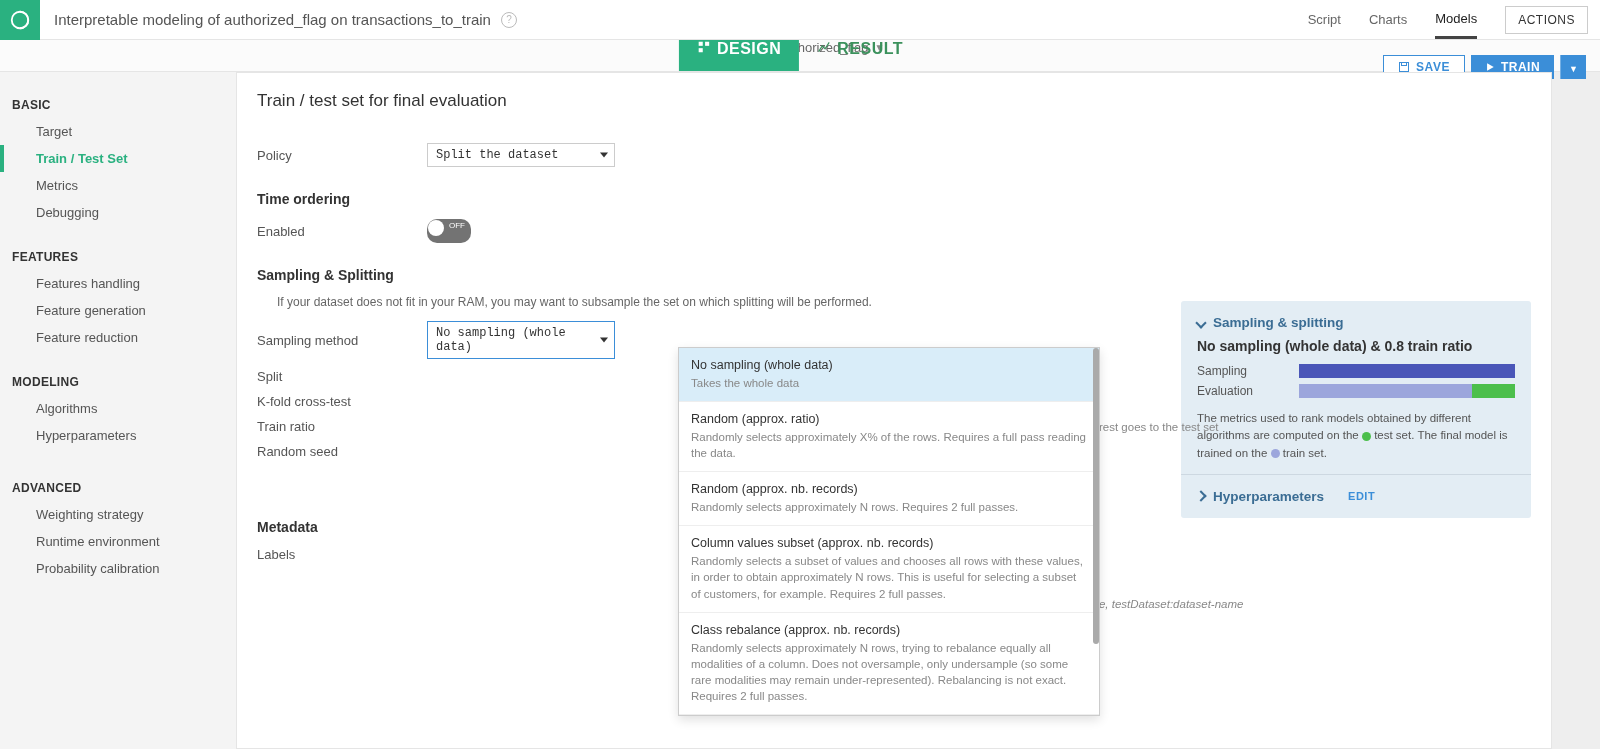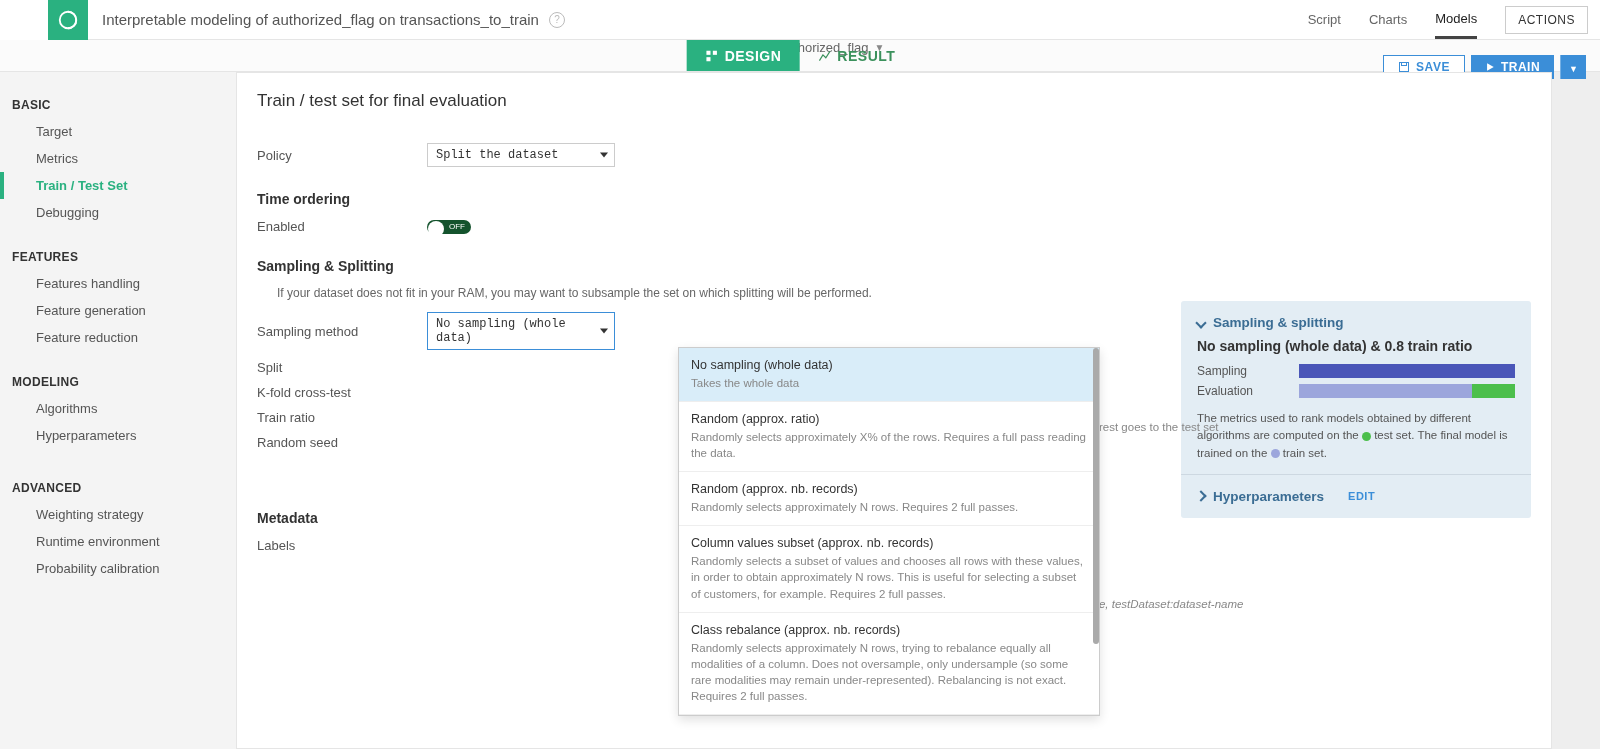--- a/index.html
+++ b/index.html
@@ -1,32 +1,32 @@
 <!DOCTYPE html>
 <html><head>
 <meta charset="utf-8">
 <style>
 * { box-sizing: border-box; margin: 0; padding: 0; }
 body { font-family: -apple-system, BlinkMacSystemFont, "Segoe UI", Helvetica, Arial, sans-serif; font-size: 13px; color: #333; background: #fff; width: 1600px; height: 749px; overflow: hidden; }
 
-.topbar { height: 40px; display: flex; align-items: center; border-bottom: 1px solid #e5e5e5; margin-left: 48px; }
+.topbar { height: 40px; display: flex; align-items: center; border-bottom: 1px solid #e5e5e5; }
 .logo { width: 40px; height: 40px; background: #2ab180; display: flex; align-items: center; justify-content: center; }
 .logo svg { width: 22px; height: 22px; }
 .title { margin-left: 14px; font-size: 15px; color: #555; flex: 1; display: flex; align-items: center; gap: 10px; }
 .title-help { width: 16px; height: 16px; border-radius: 50%; border: 1.5px solid #bbb; display: inline-flex; align-items: center; justify-content: center; font-size: 10px; color: #bbb; }
 .topnav { display: flex; align-items: center; gap: 28px; margin-right: 12px; font-size: 13px; }
 .topnav .nav-item { color: #666; cursor: pointer; padding: 10px 0;}
 .topnav .nav-item.active { color: #222; border-bottom: 3px solid #444; font-weight: 500; }
 .actions-btn { border: 1px solid #ccc; padding: 6px 12px; font-size: 12px; letter-spacing: 0.5px; cursor: pointer; background: #fff; color: #333; }
 
 .subbar { height: 32px; display: flex; align-items: center; border-bottom: 1px solid #e5e5e5; padding: 0 14px; position: relative; background: #fbfbfb; flex-direction: column;}
 .subleft { display: flex; align-items: center; gap: 6px; font-size: 13px; color: #666; }
 .subleft svg { width: 14px; height: 14px; }
 .subcenter { position: absolute; left: 50%; transform: translateX(-50%); display: flex; height: 100%;}
-.tab { display: flex; align-items: center; gap: 6px; padding: 0 18px; font-size: 14px; letter-spacing: 0.5px; font-weight: 600; cursor: pointer;}
+.tab { display: flex; gap: 6px; padding: 0 18px; font-size: 16px; letter-spacing: 0.5px; font-weight: 600; cursor: pointer;}
 .tab.design { background: #2ab180; color: #fff; }
 .tab.result { color: #3b915c; }
 .subright { margin-left: auto; display: flex; gap: 6px; }
 .btn-save { border: 1px solid #3b8ed8; background: #fff; color: #3b8ed8; padding: 4px 14px; font-size: 12px; font-weight: 600; letter-spacing: 0.5px; cursor: pointer; display: inline-flex; align-items: center; gap: 6px;}
 .btn-train { background: #3b8ed8; color: #fff; border: none; padding: 4px 14px; font-size: 12px; font-weight: 600; letter-spacing: 0.5px; cursor: pointer; display: inline-flex; align-items: center; gap: 6px;}
 .btn-drop { background: #3b8ed8; color: #fff; border: none; border-left: 1px solid rgba(255,255,255,0.3); padding: 4px 8px; cursor: pointer;}
 
 .main { display: flex; height: calc(749px - 72px); }
 .sidebar { width: 236px; background: #f4f4f4; padding: 20px 0; overflow-y: auto; }
 .side-group-title { padding: 6px 12px; font-weight: 700; font-size: 12px; color: #333; letter-spacing: 0.3px; }
@@ -39,21 +39,21 @@
 .panel-right { width: 370px; padding-right: 20px; margin-top: 210px;}
 .panel-title { font-size: 17px; color: #333; font-weight: 500; margin-bottom: 32px; }
 .section-title { font-size: 14px; font-weight: 700; color: #333; margin: 24px 0 12px; }
 .hint { font-size: 12px; color: #666; margin-bottom: 12px; margin-left: 20px;}
 .row { display: flex; align-items: center; margin: 10px 0; font-size: 13px;}
 .row .label { width: 170px; color: #555;}
 .select { border: 1px solid #ccc; background: #fff; padding: 4px 24px 4px 8px; font-size: 12px; position: relative; cursor: pointer; width: 188px; display: flex; align-items: center; justify-content: space-between; font-family: Liberation Mono, monospace;}
 .select.blue { border-color: #3b8ed8; }
 .caret { width: 0; height: 0; border-left: 4px solid transparent; border-right: 4px solid transparent; border-top: 5px solid #333; position: absolute; right: 6px; top: 50%; transform: translateY(-50%);}
 
-.toggle { width: 44px; height: 14px; border-radius: 10px; background: #14532d; position: relative; cursor: pointer;}
+.toggle { width: 44px; height: 24px; border-radius: 10px; background: #737373; position: relative; cursor: pointer;}
 .toggle-knob { width: 16px; height: 16px; background: #fff; border-radius: 50%; position: absolute; top: 1px; left: 1px;}
 .toggle-label { position: absolute; right: 6px; top: 2px; font-size: 8px; color: #fff;}
 
 .dropdown-panel { position: absolute; left: 441px; top: 274px; width: 422px; background: #fff; border: 1px solid #ccc; box-shadow: 0 4px 10px rgba(0,0,0,0.12); z-index: 10; max-height: 390px; overflow-y: auto;}
 .dd-scroll { }
 .opt { padding: 10px 12px; border-bottom: 1px solid #eee; cursor: pointer;}
 .opt.selected { background: #d9edf9; }
 .opt-title { font-size: 12.5px; color: #333; font-weight: 500; margin-bottom: 3px;}
 .opt-desc { font-size: 11.5px; color: #888; line-height: 1.4;}
 .dd-scrollbar { position: absolute; right: 0; top: 0; width: 6px; height: 296px; background: #aaa; border-radius: 3px;}
@@ -145,22 +145,22 @@
     <button class="btn-drop">
       <span style="font-size:9px;">▼</span>
     </button>
   </div>
 </div>
 
 <div class="main">
   <div class="sidebar">
     <div class="side-group-title">BASIC</div>
     <div class="side-item">Target</div>
+    <div class="side-item active">Train / Test Set</div>
     <div class="side-item">Metrics</div>
-    <div class="side-item active">Train / Test Set</div>
     <div class="side-item">Debugging</div>
 
     <div class="side-group-title" style="margin-top:18px">FEATURES</div>
     <div class="side-item">Features handling</div>
     <div class="side-item">Feature generation</div>
     <div class="side-item">Feature reduction</div>
 
     <div class="side-group-title" style="margin-top:18px">MODELING</div>
     <div class="side-item">Algorithms</div>
     <div class="side-item">Hyperparameters</div>

